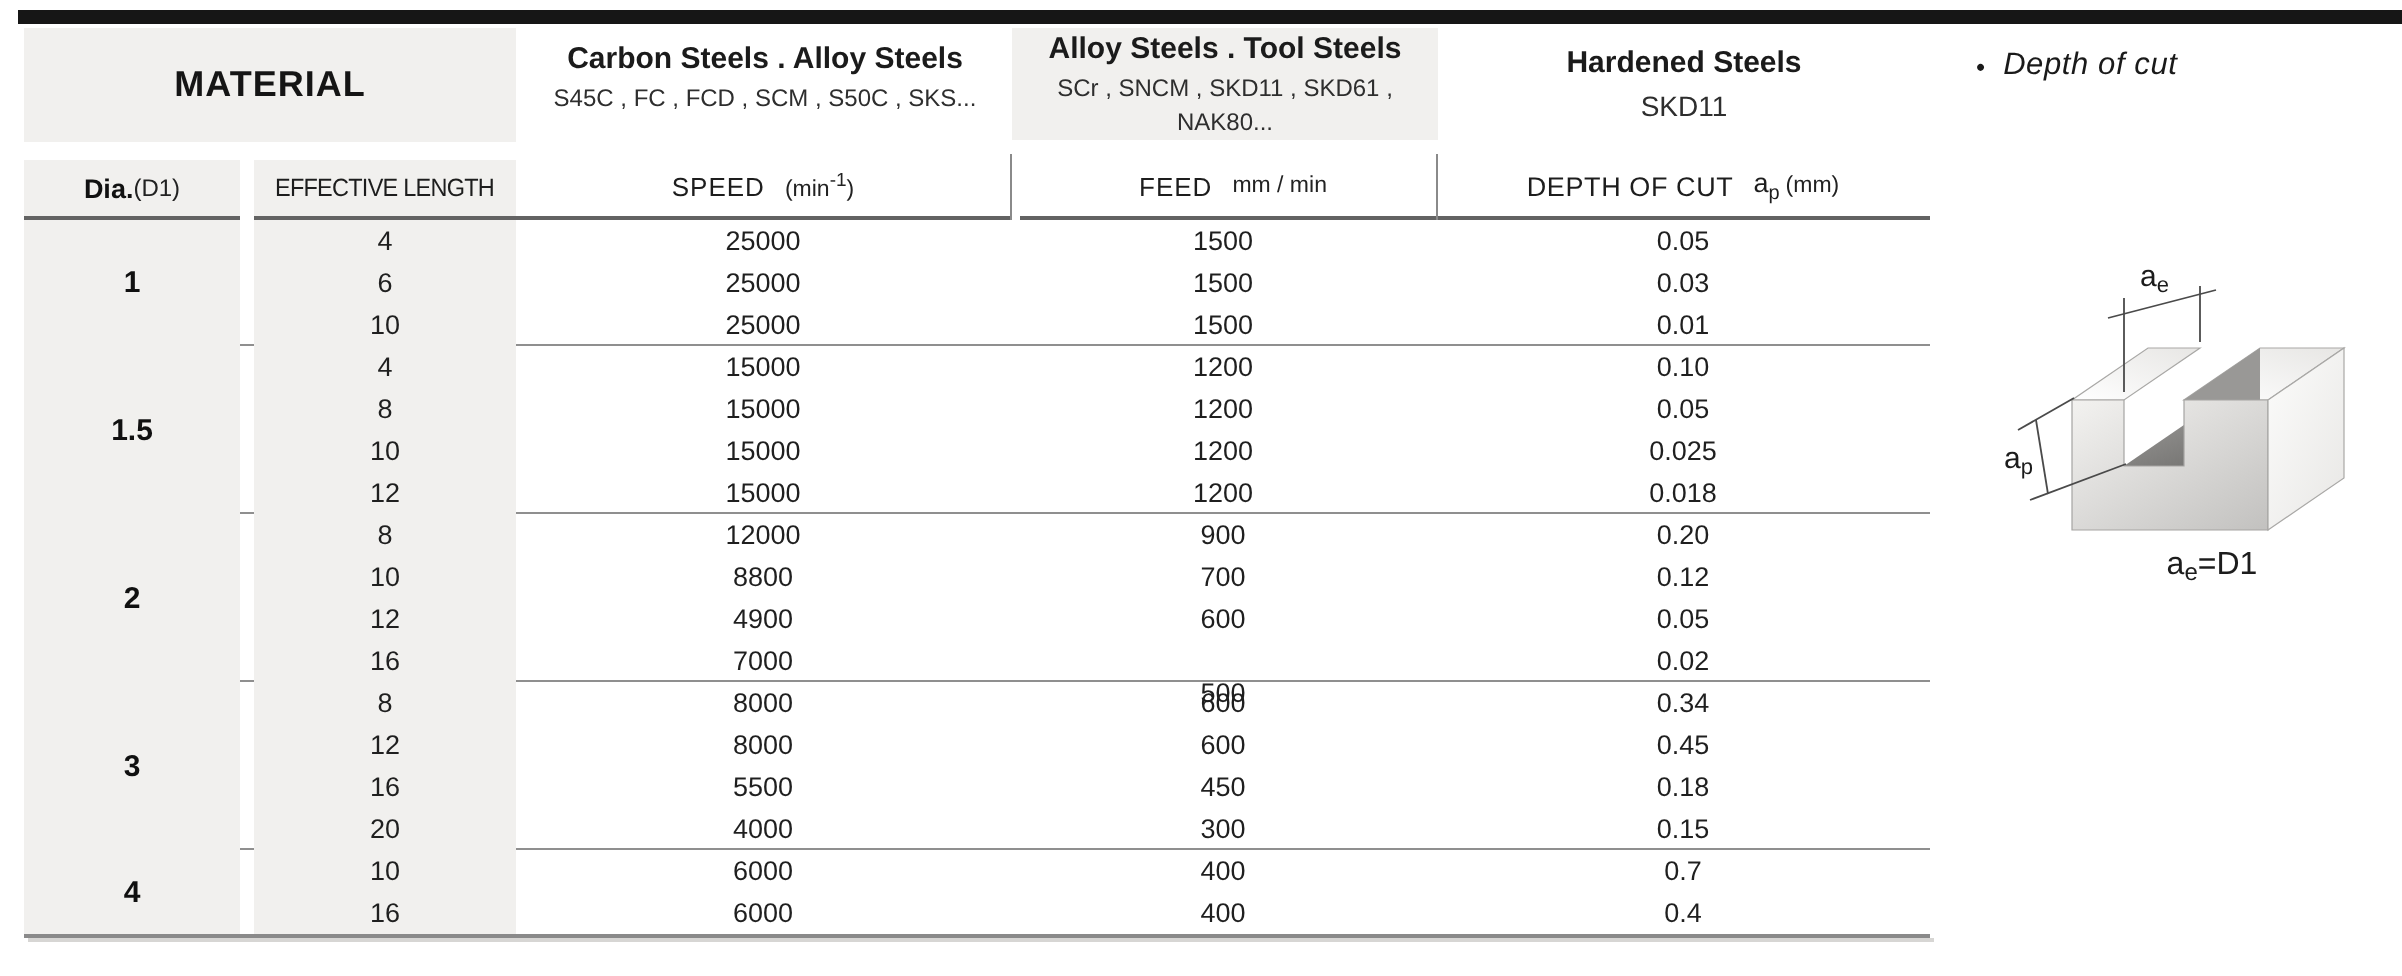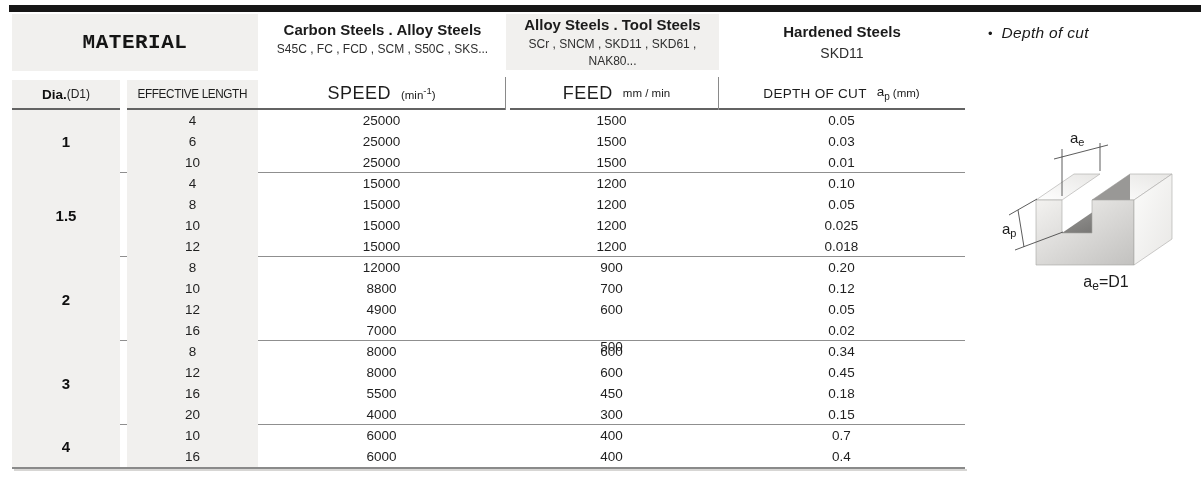--- a/index.html
+++ b/index.html
@@ -12,41 +12,41 @@
     background: #ffffff;
     overflow: hidden;
     color: #222;
   }
   
   .top-bar { position: absolute; left: 9px; top: 5px; width: 1192px; height: 7px; background: #161616; }
 
   
   .h1-cell { position: absolute; display: flex; flex-direction: column; align-items: center; justify-content: center; text-align: center; }
   .material-cell { left: 12px; top: 14px; width: 246px; height: 57px; background: #f1f0ee; }
-  .material-cell .mat-label { font-size: 21px; font-weight: bold; color: #151515; letter-spacing: 0.5px; font-family: Liberation Mono, monospace; }
+  .material-cell .mat-label { font-size: 18px; font-weight: bold; color: #151515; letter-spacing: 0.5px; }
   .carbon-cell   { left: 260px; top: 11px; width: 245px; height: 55px; }
   .alloy-cell    { left: 506px; top: 14px; width: 213px; height: 56px; background: #f1f0ee; }
   .hardened-cell { left: 719px; top: 15px; width: 246px; height: 55px; }
   .mat-title { font-size: 15px; font-weight: bold; color: #1b1b1b; line-height: 1.5; }
   .mat-sub   { font-size: 12px; color: #2e2e2e; line-height: 1.4; }
   .mat-sub--big { font-size: 14px; }
 
   
   .h2-cell { position: absolute; top: 78px; height: 32px; display: flex; align-items: center; justify-content: center; border-bottom: 2px solid #636363; font-size: 14px; color: #1d1d1d; white-space: nowrap; }
   .h2-dia    { left: 12px;  width: 108px; top: 80px; height: 30px; background: #f1f0ee; }
   .h2-len    { left: 127px; width: 131px; top: 80px; height: 30px; background: #f1f0ee; }
   .h2-speed  { left: 258px; width: 247px; }
   .h2-feed   { left: 510px; width: 213px; }
   .h2-depth  { left: 718px; width: 247px; }
   .vdiv { position: absolute; top: 77px; width: 1px; height: 33px; background: #8a8a8a; }
   .vdiv-1 { left: 505px; }
   .vdiv-2 { left: 718px; }
   .h2-bold { font-weight: bold; font-size: 13.5px; color: #111; }
   .h2-note { font-size: 12px; color: #222; }
-  .h2-main { font-size: 18px; letter-spacing: 0.5px; }
+  .h2-main { font-size: 13px; letter-spacing: 0.5px; }
   .h2-unit { font-size: 11.5px; margin-left: 10px; color: #222; }
   .h2-len-text { font-size: 12.5px; letter-spacing: -0.4px; transform: scaleX(0.94); }
   .sup { vertical-align: super; font-size: 9.5px; }
   .sub { vertical-align: sub; font-size: 10px; }
   .h2-depth .h2-main { font-size: 13.5px; letter-spacing: 0.3px; }
   .depth-sym { font-size: 13.5px; margin-left: 10px; }
   .h2-unit--tight { margin-left: 3px; }
 
   
   .table-body { position: absolute; left: 12px; top: 110px; width: 953px; }

